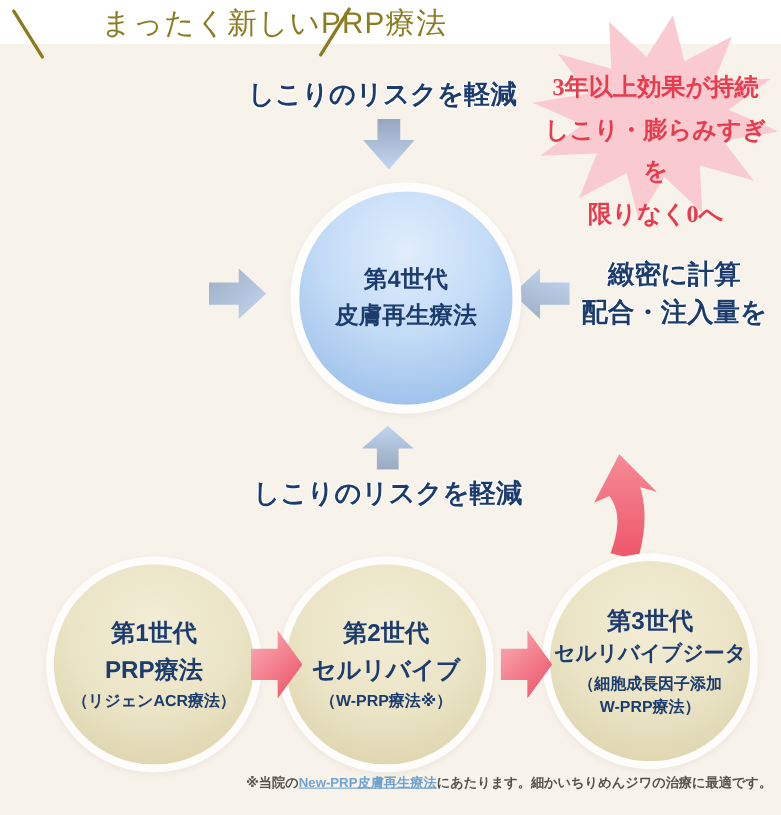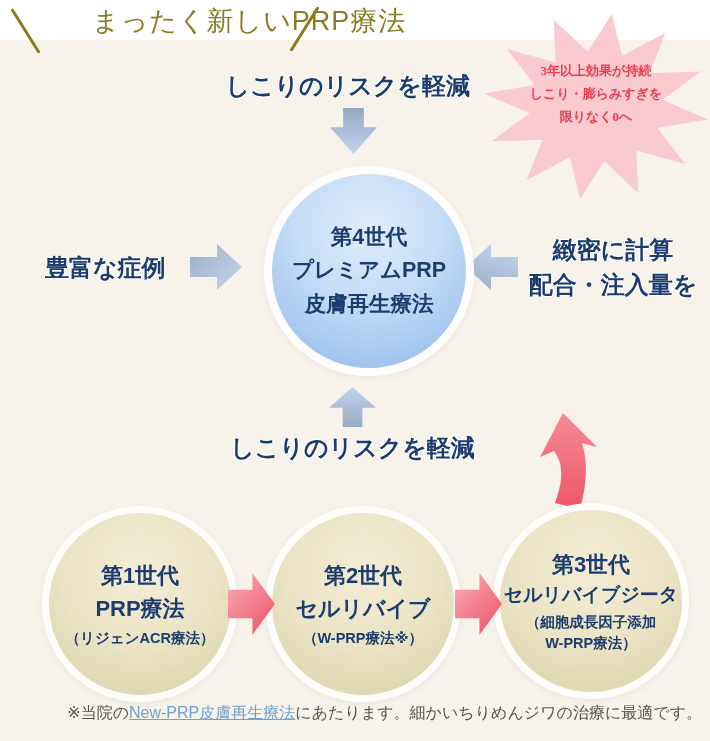--- a/index.html
+++ b/index.html
@@ -19,21 +19,21 @@
   .slash-left{left:24px;top:5px;transform:rotate(-32deg);}
   .slash-right{left:303px;top:3px;transform:rotate(32deg);}
 
   
   .starburst{position:absolute;left:478px;top:8px;width:236px;height:197px;}
   .starburst svg{display:block;width:100%;height:100%;}
   .starburst-text{
     position:absolute;left:10px;top:52px;width:216px;
     text-align:center;color:#e73c4e;
     font-family:"Liberation Serif","DejaVu Serif",serif;
-    font-size:13px;font-weight:600;line-height:1.75;
+    font-size:22px;font-weight:600;line-height:1.75;
   }
 
   
   .nlabel{
     position:absolute;color:#1c3c6d;font-weight:bold;font-size:24px;white-space:nowrap;
     text-shadow:0 1px 0 #fff,0 -1px 0 #fff,1px 0 0 #fff,-1px 0 0 #fff,0 0 3px #fff;
   }
   .label-top{left:50%;top:70px;transform:translateX(-53%);}
   .label-left{left:45px;top:252px;}
   .label-right{left:523px;top:233px;width:180px;text-align:center;line-height:1.45;white-space:normal;}
@@ -66,38 +66,38 @@
 
   
   .gen{
     position:absolute;width:182px;height:182px;border-radius:50%;
     border:7px solid #fefdfb;z-index:2;
     background:radial-gradient(circle at 50% 32%,#f3edd6 0%,#eae3c4 52%,#d8cfa4 100%);
     display:flex;align-items:center;justify-content:center;text-align:center;
     box-shadow:0 2px 6px rgba(120,110,90,0.08);
   }
   .gen1{left:42px;top:506px;}
-  .gen2{left:265px;top:506px;}
+  .gen2{left:253px;top:506px;}
   .gen3{left:493px;top:503px;}
   .gen .g-title,.gen .g-name{color:#1c3c6d;font-weight:bold;font-size:22px;line-height:1.5;}
   .gen3 .g-name{font-size:19px;}
   .gen .g-note{color:#1c3c6d;font-weight:bold;font-size:14.5px;line-height:1.45;margin-top:3px;text-align:center;}
 
   
   .parrow{position:absolute;width:47px;height:62px;z-index:3;
     background:linear-gradient(135deg,#fbb0b8 0%,#ee5d70 85%);
     clip-path:polygon(0 27%,52% 27%,52% 0,100% 50%,52% 100%,52% 73%,0 73%);}
   .parrow1{left:228px;top:573px;}
   .parrow2{left:455px;top:573px;}
   .big-arrow{position:absolute;left:536px;top:411px;width:82px;height:100px;z-index:1;}
 
   
   .footnote{
     position:absolute;top:703px;right:8px;white-space:nowrap;
-    font-size:16px;color:#55524a;letter-spacing:0;
+    font-size:12px;color:#55524a;letter-spacing:0;font-weight:bold;
   }
   .footnote .flink{color:#6fa3cf;text-decoration:underline;cursor:pointer;}
 </style>
 </head>
 <body>
 
 <div class="canvas">
   <div class="top-band"></div>
 
   <div class="slash slash-left"></div>
@@ -111,36 +111,34 @@
     <div class="starburst-text">
       <div>3年以上効果が持続</div>
       <div>しこり・膨らみすぎを</div>
       <div>限りなく0へ</div>
     </div>
   </div>
 
   <div class="nlabel label-top">しこりのリスクを軽減</div>
   <div class="garrow arrow-down"></div>
 
-  <div class="nlabel label-left">豊富な症例</div>
   <div class="garrow arrow-right"></div>
 
   <div class="nlabel label-right">
     <div>緻密に計算</div>
     <div>配合・注入量を</div>
   </div>
   <div class="garrow arrow-left"></div>
 
   <div class="garrow arrow-up"></div>
   <div class="nlabel label-bottom">しこりのリスクを軽減</div>
 
   <div class="main-circle">
     <div class="txt">
       <div>第4世代</div>
-      <div>プレミアムPRP</div>
       <div>皮膚再生療法</div>
     </div>
   </div>
 
   <svg class="big-arrow" viewBox="0 0 82 100" aria-hidden="true">
     <defs>
       <linearGradient id="pk" x1="0" y1="0" x2="0" y2="1">
         <stop offset="0" stop-color="#f58a96"></stop>
           <stop offset="1" stop-color="#ee5669"></stop>
       </linearGradient>

